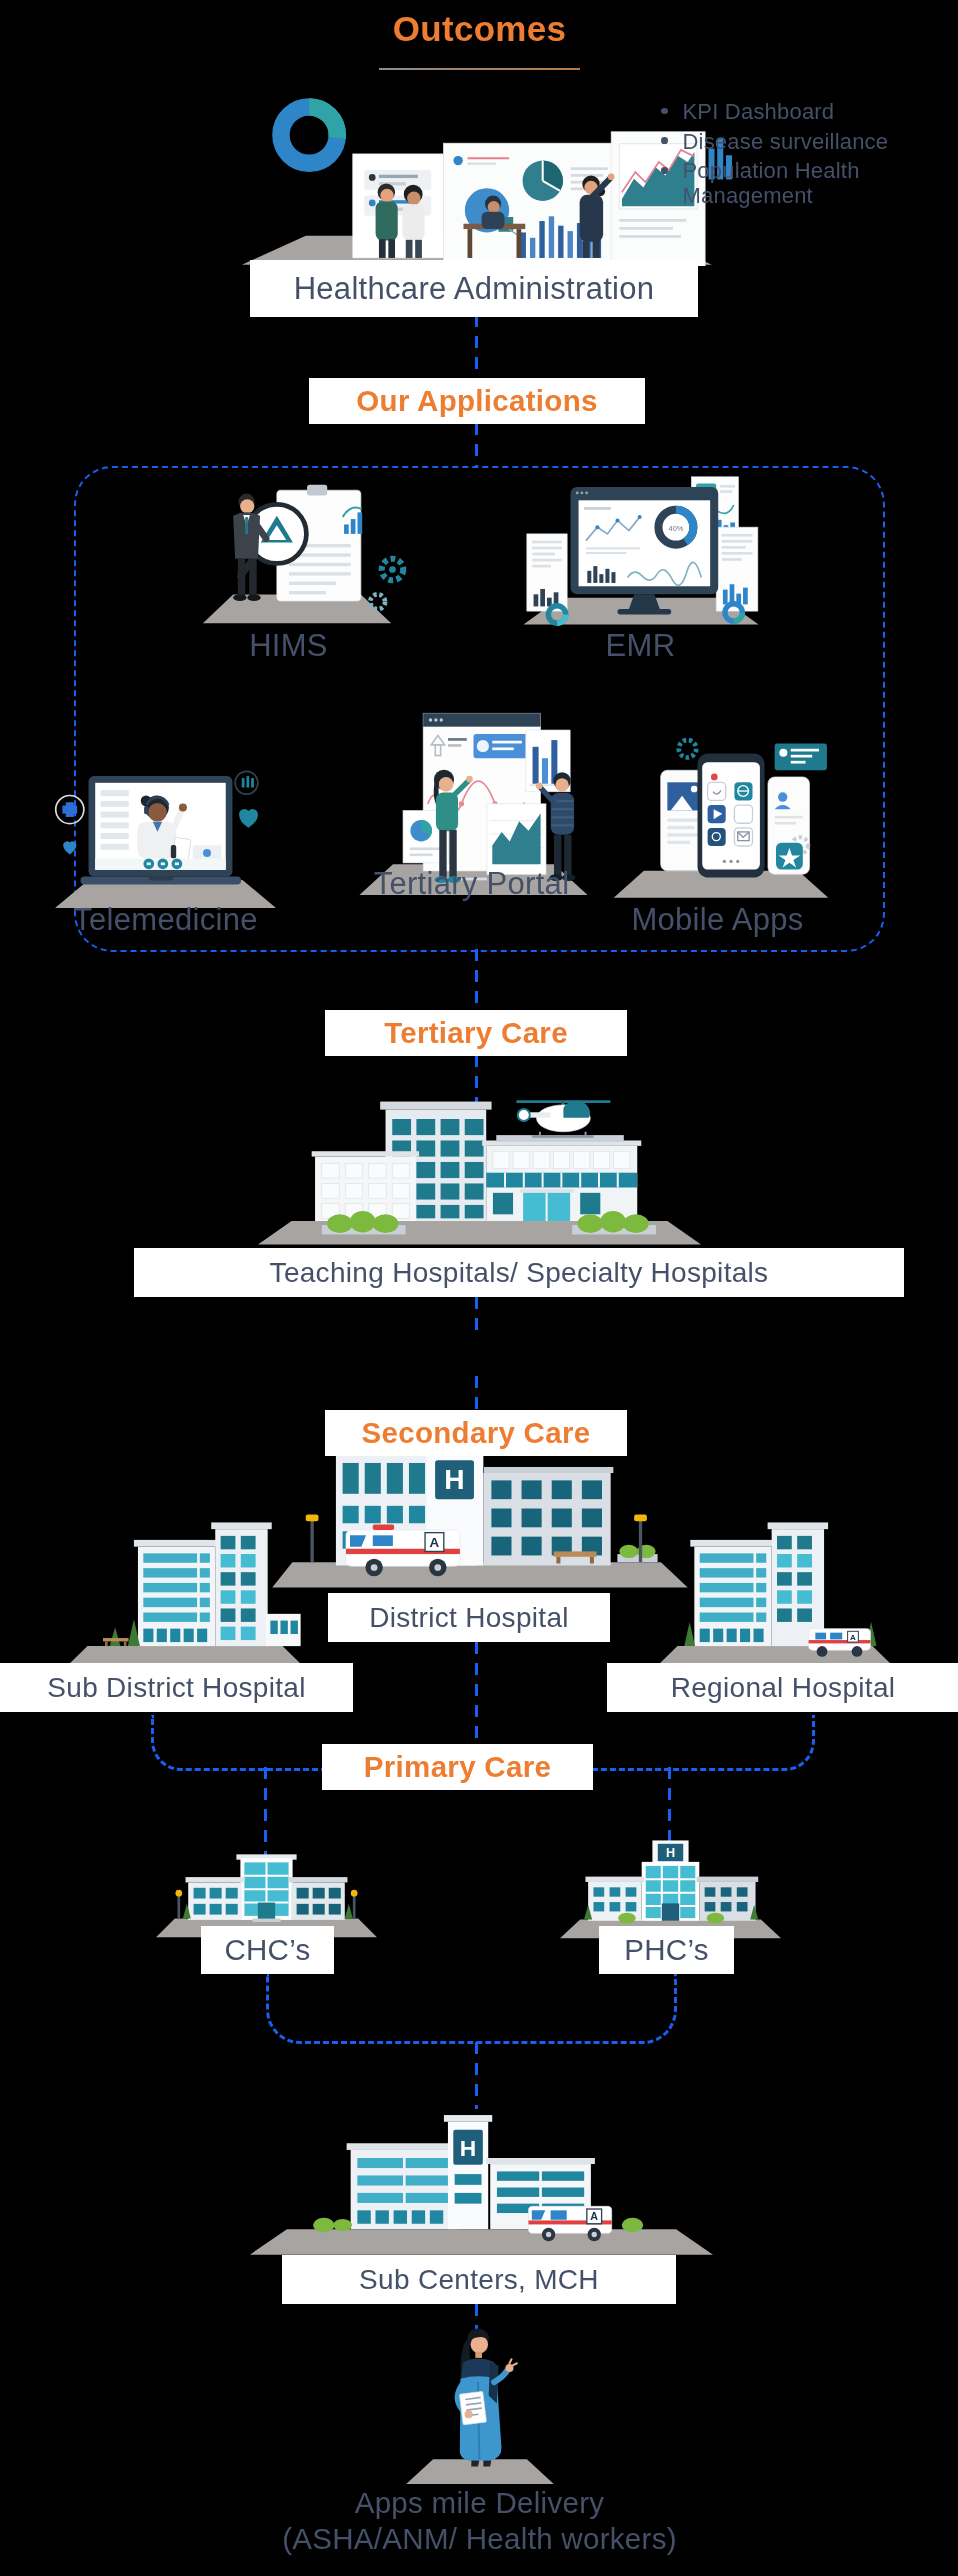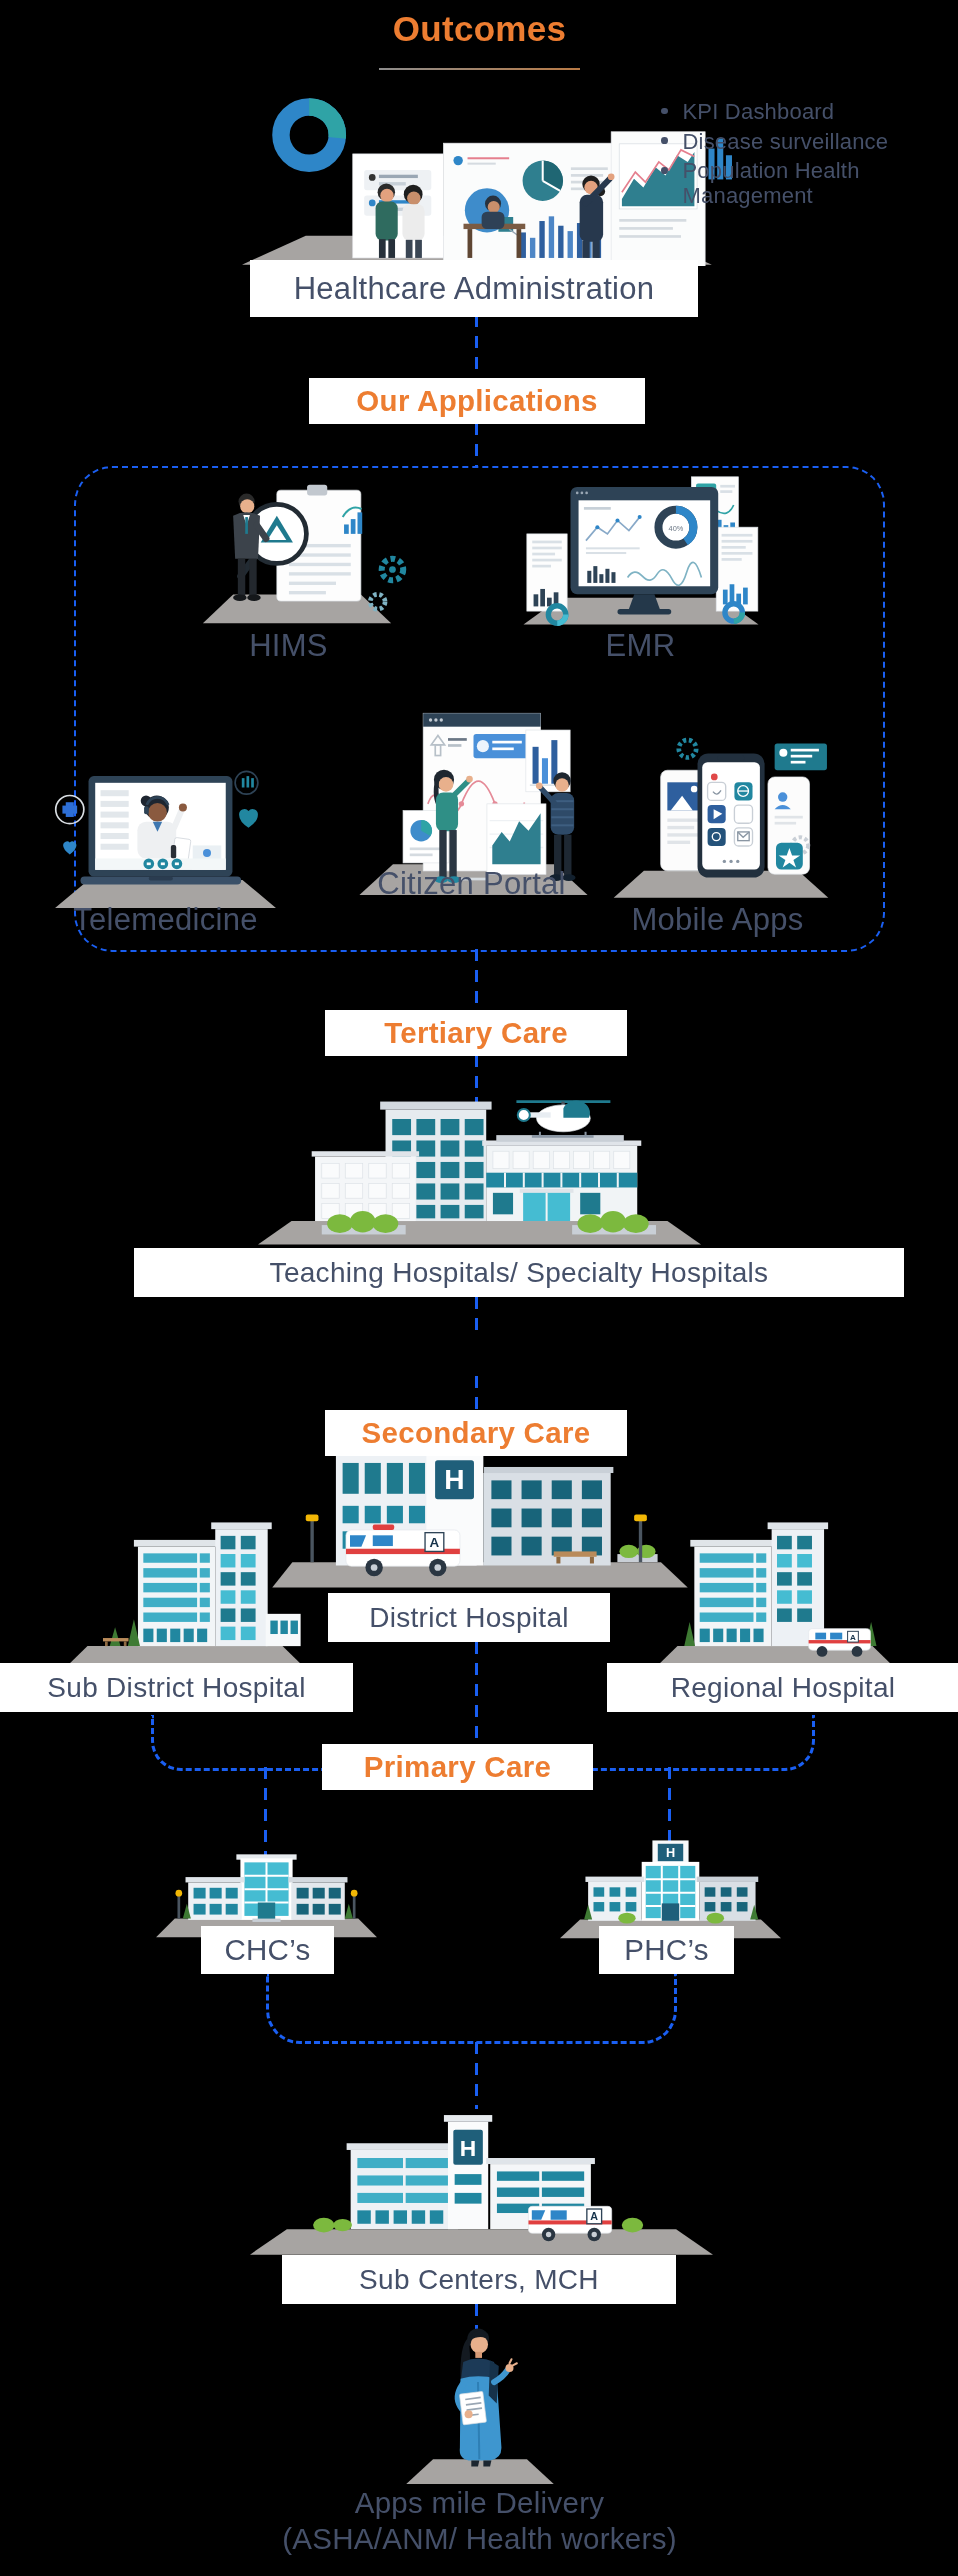--- a/index.html
+++ b/index.html
@@ -376,21 +376,21 @@
         <line x1="306" y1="182" x2="339" y2="182"></line>
     </g>
     <line x1="310" y1="148" x2="290" y2="126" stroke="#2E4A68" stroke-width="8" stroke-linecap="round"></line>
     <circle cx="288" cy="123" r="5" fill="#E8B08C"></circle>
     <rect x="310" y="196" width="11" height="62" fill="#1E2833"></rect>
     <rect x="325" y="196" width="11" height="62" fill="#1E2833"></rect>
     <ellipse cx="313" cy="260" rx="10" ry="5" fill="#12202E"></ellipse>
     <ellipse cx="332" cy="260" rx="10" ry="5" fill="#12202E"></ellipse>
   </svg>
   <div class="abs darklabel" style="left:354px;top:866px;width:235px;">
-    <span>Citizen Portal</span>
+    <span>Tertiary Portal</span>
   </div>
 
   <svg class="abs" style="left:607px;top:730px;z-index:2;" width="228" height="171" viewBox="0 0 340 255">
     <polygon points="55,210 285,210 330,250 10,250" fill="#A7A4A2"></polygon>
     <rect x="80" y="60" width="72" height="150" rx="10" fill="#FCFCFC" stroke="#E0E4E8"></rect>
     <rect x="90" y="78" width="52" height="42" fill="#2E5F9E"></rect>
     <polygon points="95,120 112,98 128,120" fill="#FFFFFF"></polygon>
     <circle cx="130" cy="88" r="5" fill="#FFFFFF"></circle>
     <g fill="#E0E4E8">
       <rect x="90" y="132" width="52" height="5"></rect>

